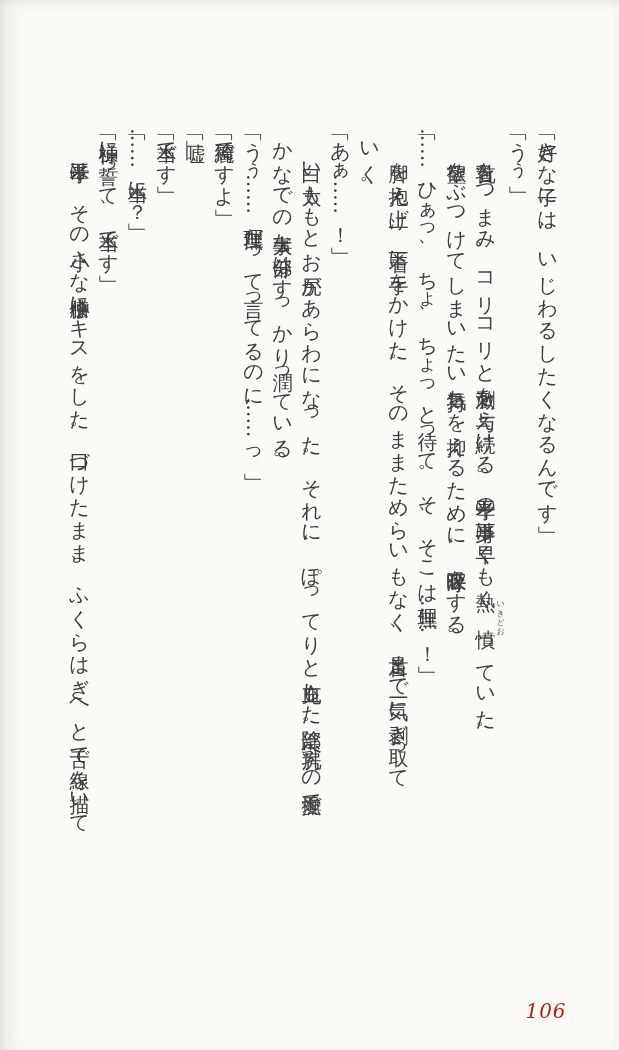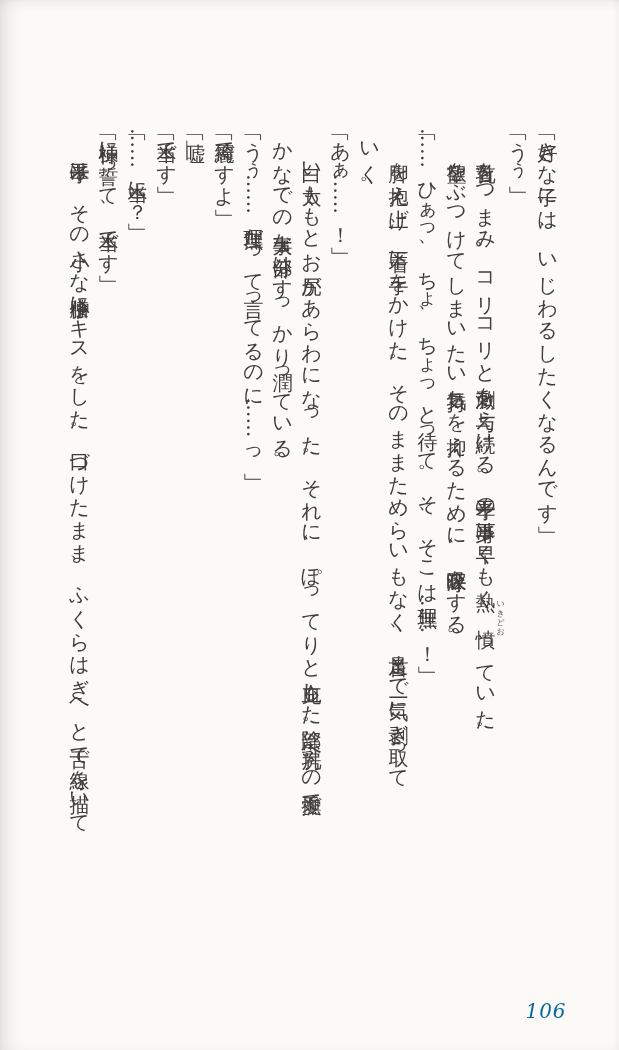--- a/index.html
+++ b/index.html
@@ -45,21 +45,21 @@
   }
   .page-number {
     position: absolute;
     left: 510px;
     top: 999px;
     width: 72px;
     text-align: center;
     font-family: "DejaVu Serif", "Liberation Serif", serif;
     font-style: italic;
     font-size: 20px;
-    color: #0369a1;
+    color: #b91c1c;
     letter-spacing: 1px;
   }
 </style>
 </head>
 <body>
 
 <div class="page" style="background: rgb(251, 250, 246);">
   <div class="text-area" id="text-area" style="color: rgb(63, 62, 60);">
       <div class="col">「好きな子には、いじわるしたくなるんです」</div>
       <div class="col">「うぅ」</div>

